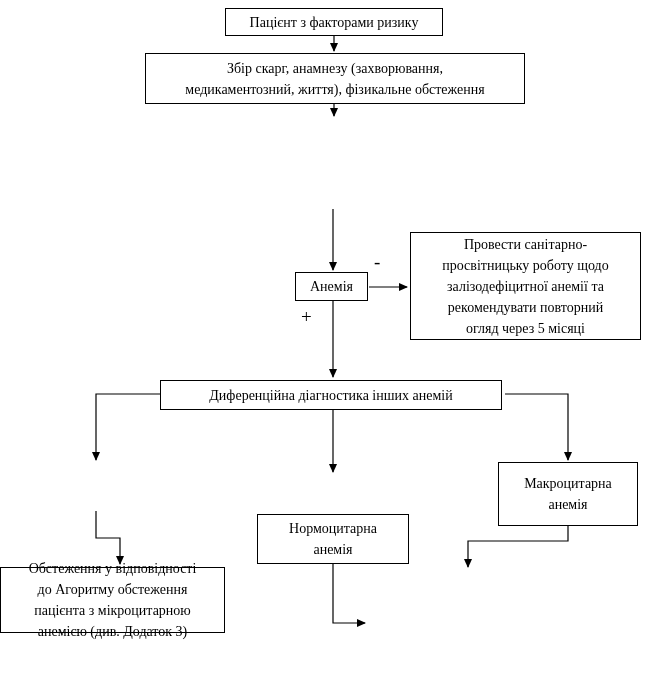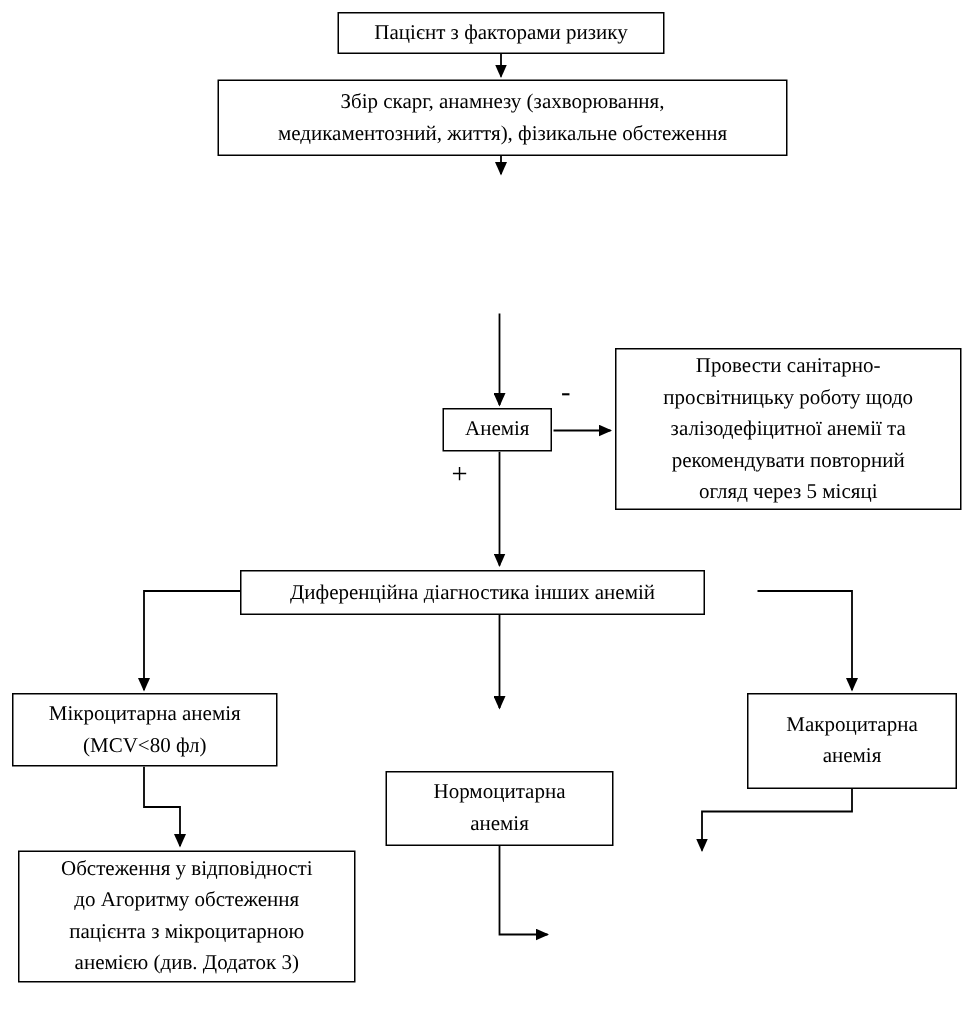--- a/index.html
+++ b/index.html
@@ -70,32 +70,30 @@
 
 
   <div class="node" style="left:295px; top:272px; width:73px; height:29px;">Анемія</div>
 
   <div class="node" style="left:410px; top:232px; width:231px; height:108px;">Провести санітарно-
 просвітницьку роботу щодо
 залізодефіцитної анемії та
 рекомендувати повторний
 огляд через 5 місяці</div>
 
-  <div class="node" style="left:160px; top:380px; width:310px; height:30px;">Диференційна діагностика інших анемій</div>
+  <div class="node" style="left:160px; top:380px; width:342px; height:30px;">Диференційна діагностика інших анемій</div>
 
-  <div class="node" style="left:8px; top:462px; width:177px; height:49px;">Мікроцитарна анемія
-(MCV&lt;80 фл)</div>
 
   <div class="node" style="left:257px; top:474px; width:152px; height:50px;margin-top:40px;">Нормоцитарна
 анемія</div>
 
   <div class="node" style="left:498px; top:462px; width:140px; height:64px;">Макроцитарна
 анемія</div>
 
-  <div class="node" style="left:12px; top:567px; width:225px; height:88px;">Обстеження у відповідності
+  <div class="node" style="left:0; top:567px; width:225px; height:66px;">Обстеження у відповідності
 до Агоритму обстеження
 пацієнта з мікроцитарною
 анемією (див. Додаток 3)</div>
 
 
   <div class="edge-label" style="left:374px; top:252px;">-</div>
 
   <div class="edge-label" style="left:301px; top:307px;">+</div>
 
 </div>

